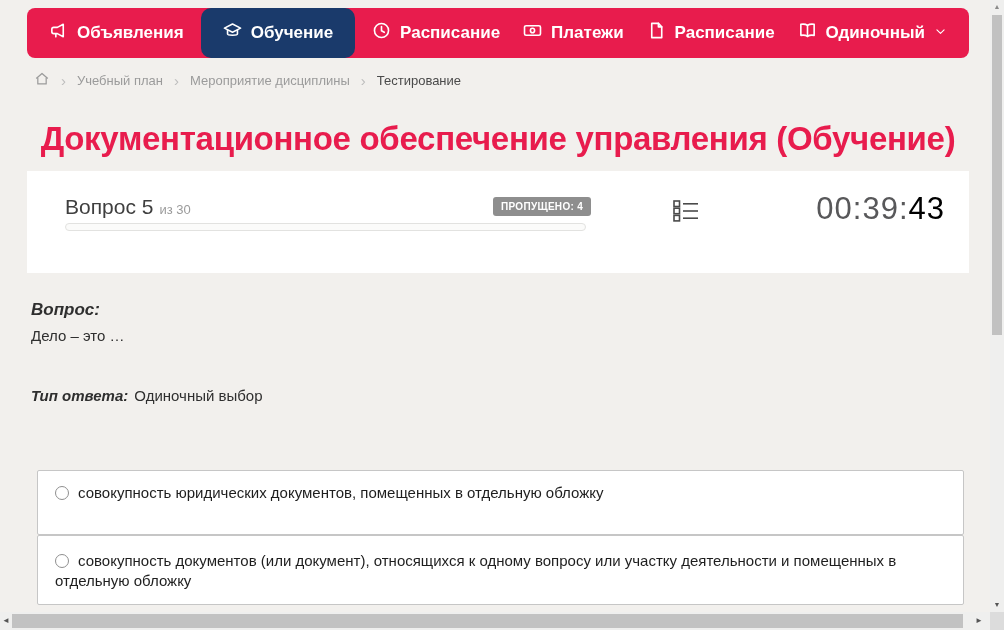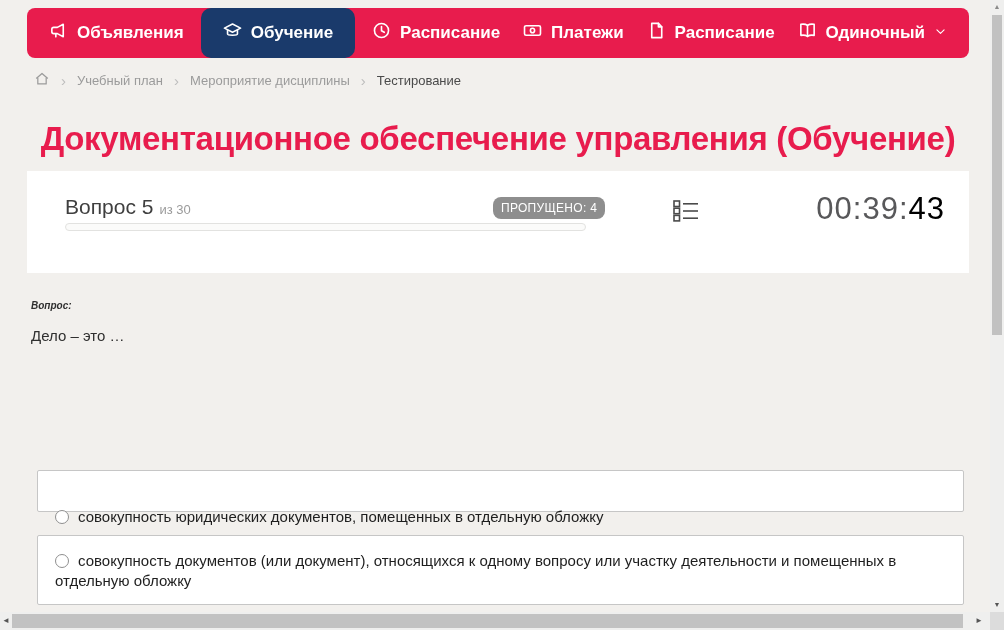--- a/index.html
+++ b/index.html
@@ -44,50 +44,50 @@
     text-align:center; font-size:33px; font-weight:bold; color:#e81c4d;
     letter-spacing:-0.3px;
   }
 
   
   .card { position:absolute; top:163px; left:0; width:942px; height:102px; background:#ffffff; }
   .q-num { position:absolute; left:38px; top:24px; font-size:21px; color:#3f3f3f; }
   .q-total { font-size:13px; color:#9b9b9b; margin-left:6px; }
   .badge {
     position:absolute; left:466px; top:26px;
-    background:#8e8e8e; color:#fff; font-size:12px; font-weight:normal;
-    padding:4px 8px; border-radius:8px; letter-spacing:.3px; white-space:nowrap;
+    background:#8e8e8e; color:#fff; font-size:10px; font-weight:bold;
+    padding:4px 8px; border-radius:3px; letter-spacing:.3px; white-space:nowrap;
   }
   .progress {
     position:absolute; left:38px; top:52px; width:521px; height:8px;
     border:1px solid #e2e2e0; border-radius:5px; background:#fbfbfa;
   }
   .progress-fill { height:100%; width:0; background:#e81c4d; border-radius:5px; }
   .list-btn { position:absolute; left:645px; top:26px; width:28px; height:28px; cursor:pointer; }
   .list-btn svg { width:28px; height:28px; stroke:#4a4a4a; fill:none; stroke-width:1.6; }
   .timer {
     position:absolute; right:24px; top:20px;
     font-size:31px; color:#58585a; letter-spacing:1px; white-space:nowrap;
   }
   .timer .secs { color:#000000; }
 
   
-  .q-label  { position:absolute; top:292px; left:4px; font-size:10px; font-weight:bold; font-style:italic; color:#2f2f2f; }
+  .q-label  { position:absolute; top:292px; left:4px; font-size:17px; font-weight:bold; font-style:italic; color:#2f2f2f; }
   .q-text   { position:absolute; top:319px; left:4px; font-size:15px; color:#2f2f2f; }
   .q-type   { position:absolute; top:379px; left:4px; font-size:15px; color:#2f2f2f; }
   .q-type .tlabel { font-weight:bold; font-style:italic; margin-right:6px; }
 
   
   .option {
     position:absolute; left:10px; width:927px;
     background:#fff; border:1px solid #c6c6c6; border-radius:2px;
     font-size:15px; color:#1e1e1e; line-height:20px;
     padding:0 12px 0 17px; cursor:pointer;
   }
-  .option-1 { top:462px; height:42px; padding-top:36px; }
+  .option-1 { top:462px; height:65px; padding-top:12px; }
   .option-2 { top:527px; height:70px; padding-top:15px; }
   .option-3 { top:606px; height:24px; }
   .radio {
     display:inline-block; width:14px; height:14px;
     border:1px solid #8f8f8f; border-radius:50%; background:#fff;
     margin-right:9px; vertical-align:-2px; cursor:pointer;
   }
 
   
   .vscroll { position:absolute; right:0; top:0; width:14px; height:612px; background:#efefee; z-index:20; }
@@ -204,20 +204,23 @@
           <line x1="11" y1="21.2" x2="26" y2="21.2"></line>
       </svg>
     </div>
     <div class="timer">
       <span>00:39:</span><span class="secs">43</span>
     </div>
   </section>
 
   <div class="q-label">Вопрос:</div>
   <div class="q-text">Дело – это …</div>
+  <div class="q-type">
+    <span class="tlabel">Тип ответа:</span><span>Одиночный выбор</span>
+  </div>
 
   <div class="option option-1">
     <span class="radio"></span><span>совокупность юридических документов, помещенных в отдельную обложку</span>
   </div>
   <div class="option option-2">
     <span class="radio"></span><span>совокупность документов (или документ), относящихся к одному вопросу или участку деятельности и помещенных в отдельную обложку</span>
   </div>
   <div class="option option-3">
     <span></span>
   </div>

